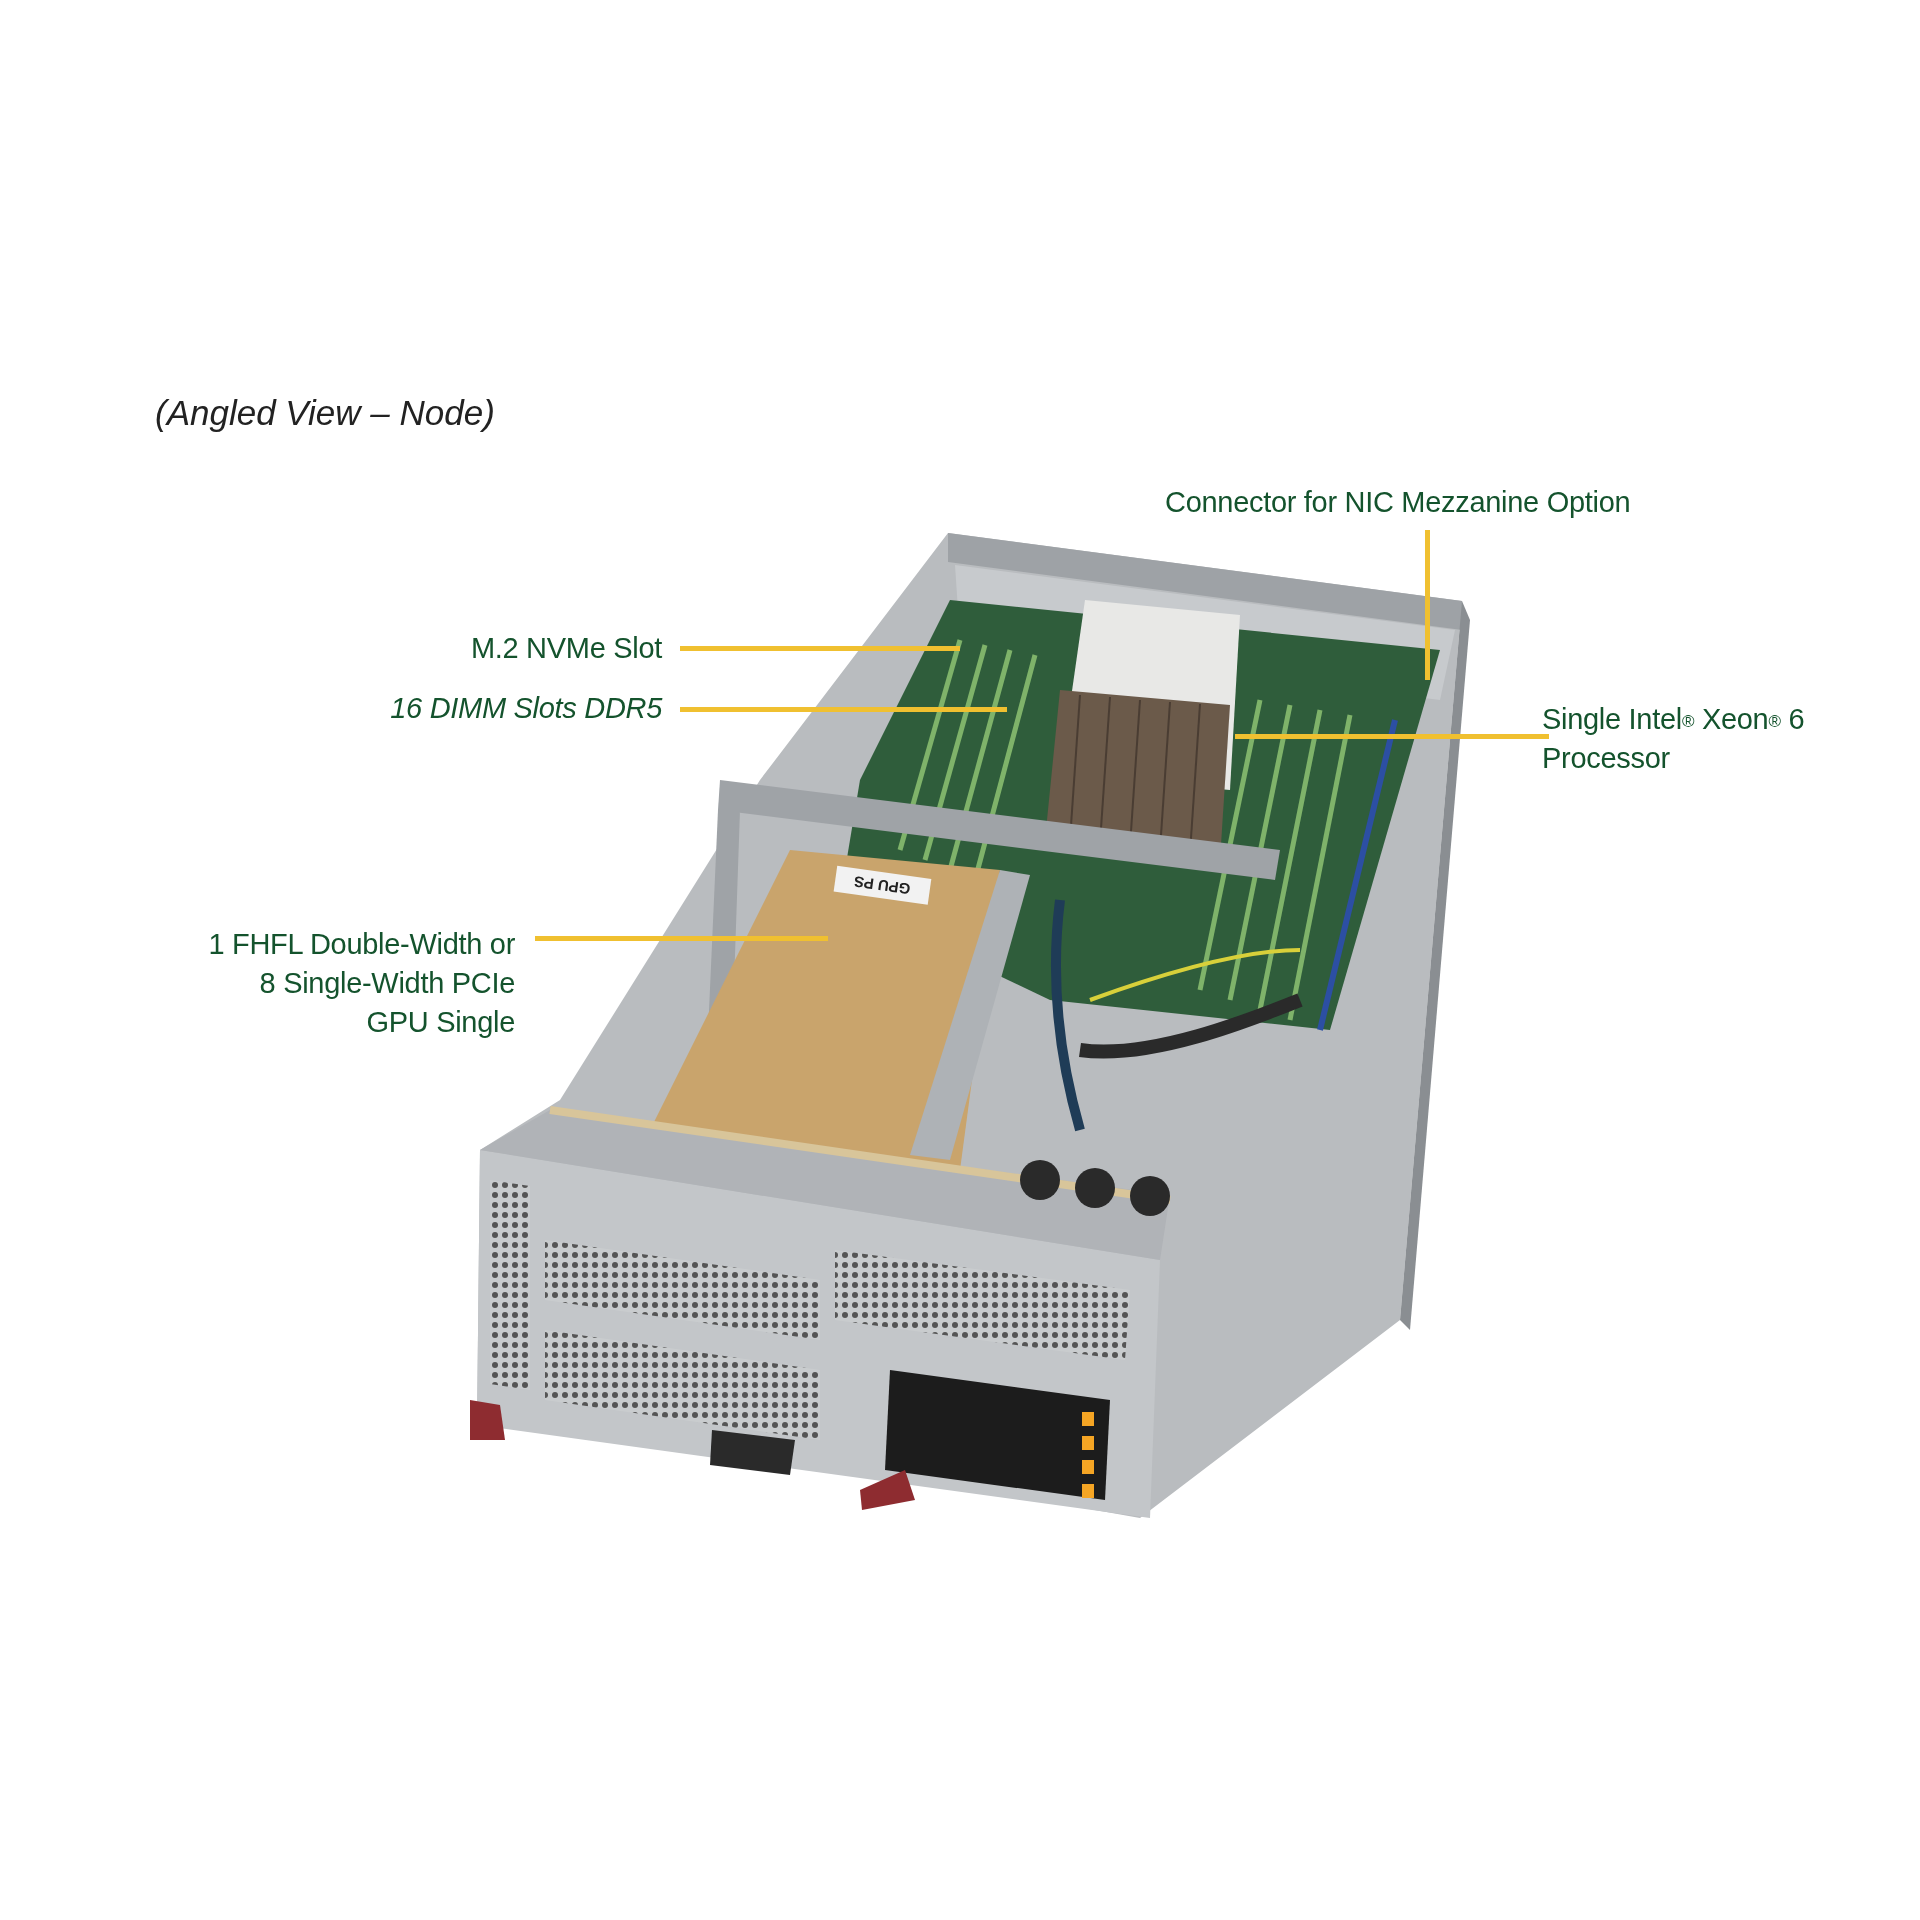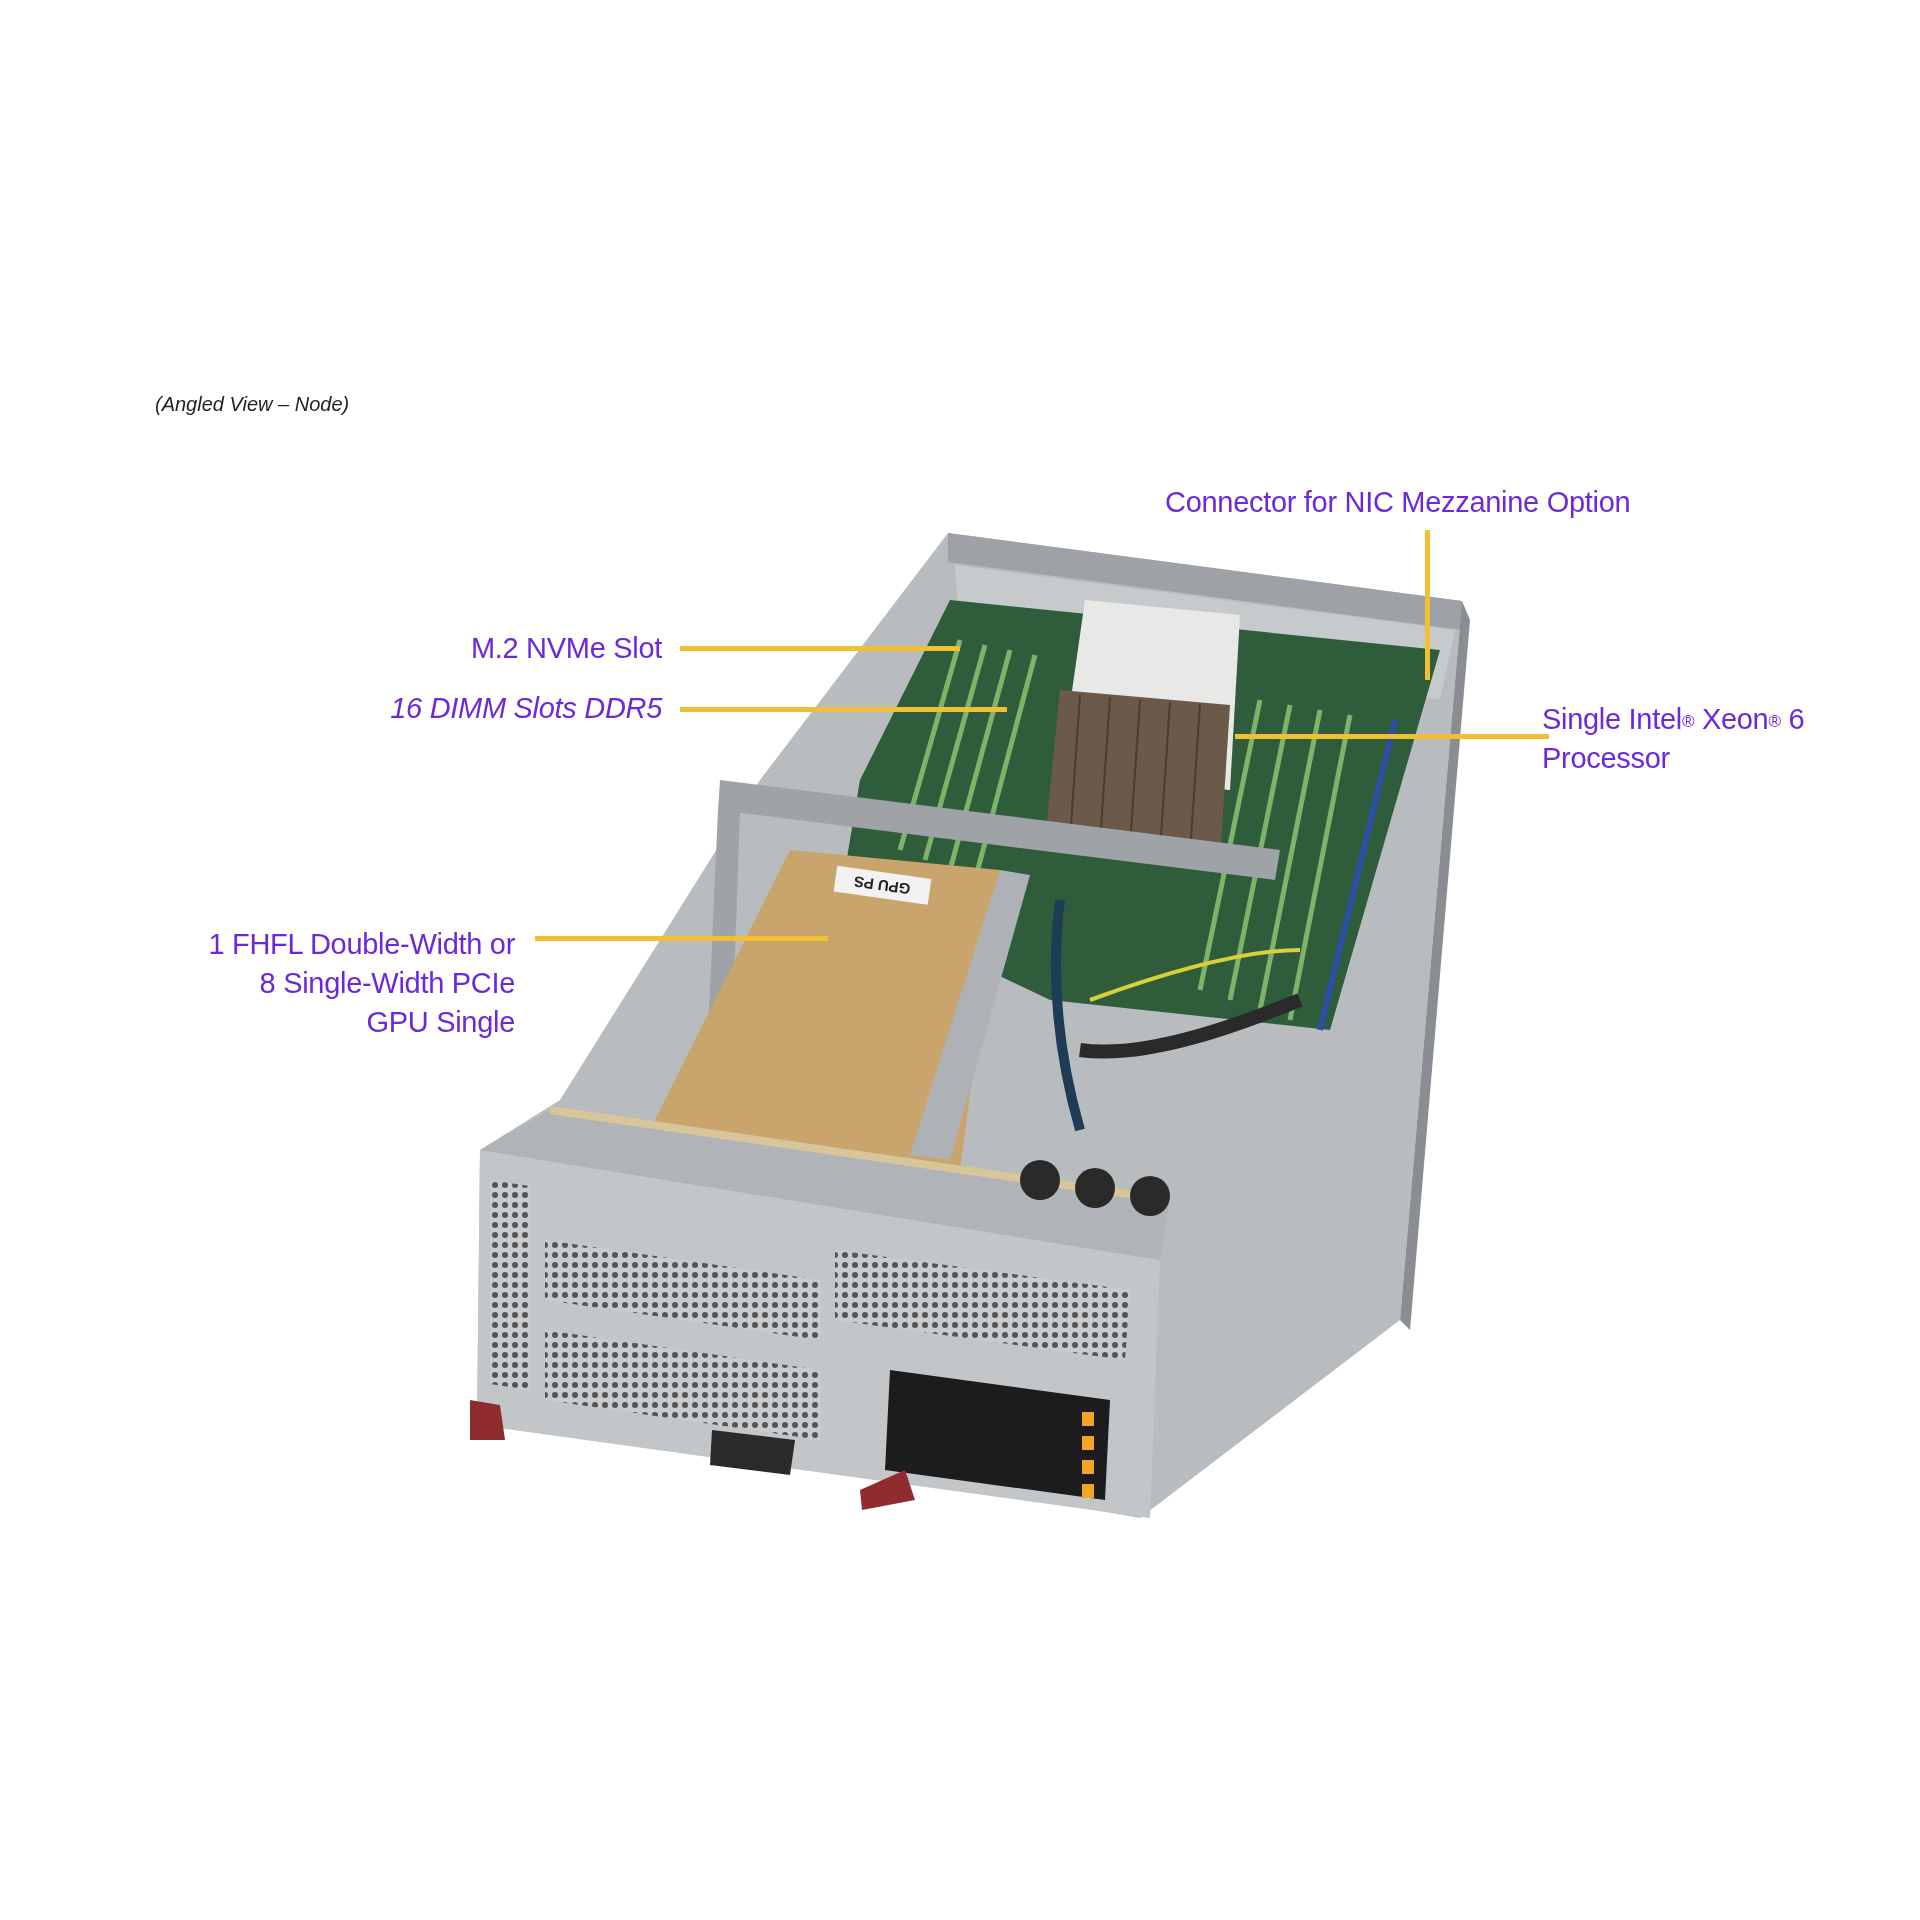--- a/index.html
+++ b/index.html
@@ -1,18 +1,18 @@
 <!DOCTYPE html>
 <html><head>
 <meta charset="utf-8">
 <style>
   html,body{margin:0;padding:0;background:#fff;}
   body{width:1920px;height:1920px;position:relative;overflow:hidden;font-family:"Liberation Sans",sans-serif;color:#1a1a1a;}
-  .title{position:absolute;left:155px;top:393px;font-size:20px;font-style:italic;color:#222;}
-  .label{position:absolute;font-size:29px;line-height:39px;color:#6d28d9;letter-spacing:-0.3px;}
+  .title{position:absolute;left:155px;top:393px;font-size:35px;font-style:italic;color:#222;}
+  .label{position:absolute;font-size:29px;line-height:39px;color:#14532d;letter-spacing:-0.3px;}
   .label.right{text-align:right;}
   .label sup{font-size:17px;vertical-align:top;position:relative;top:2px;}
   .leader{position:absolute;background:#f0c030;}
   svg.photo{position:absolute;left:0;top:0;}
 </style>
 </head>
 <body>
 
 <div class="title">(Angled View – Node)</div>
 

